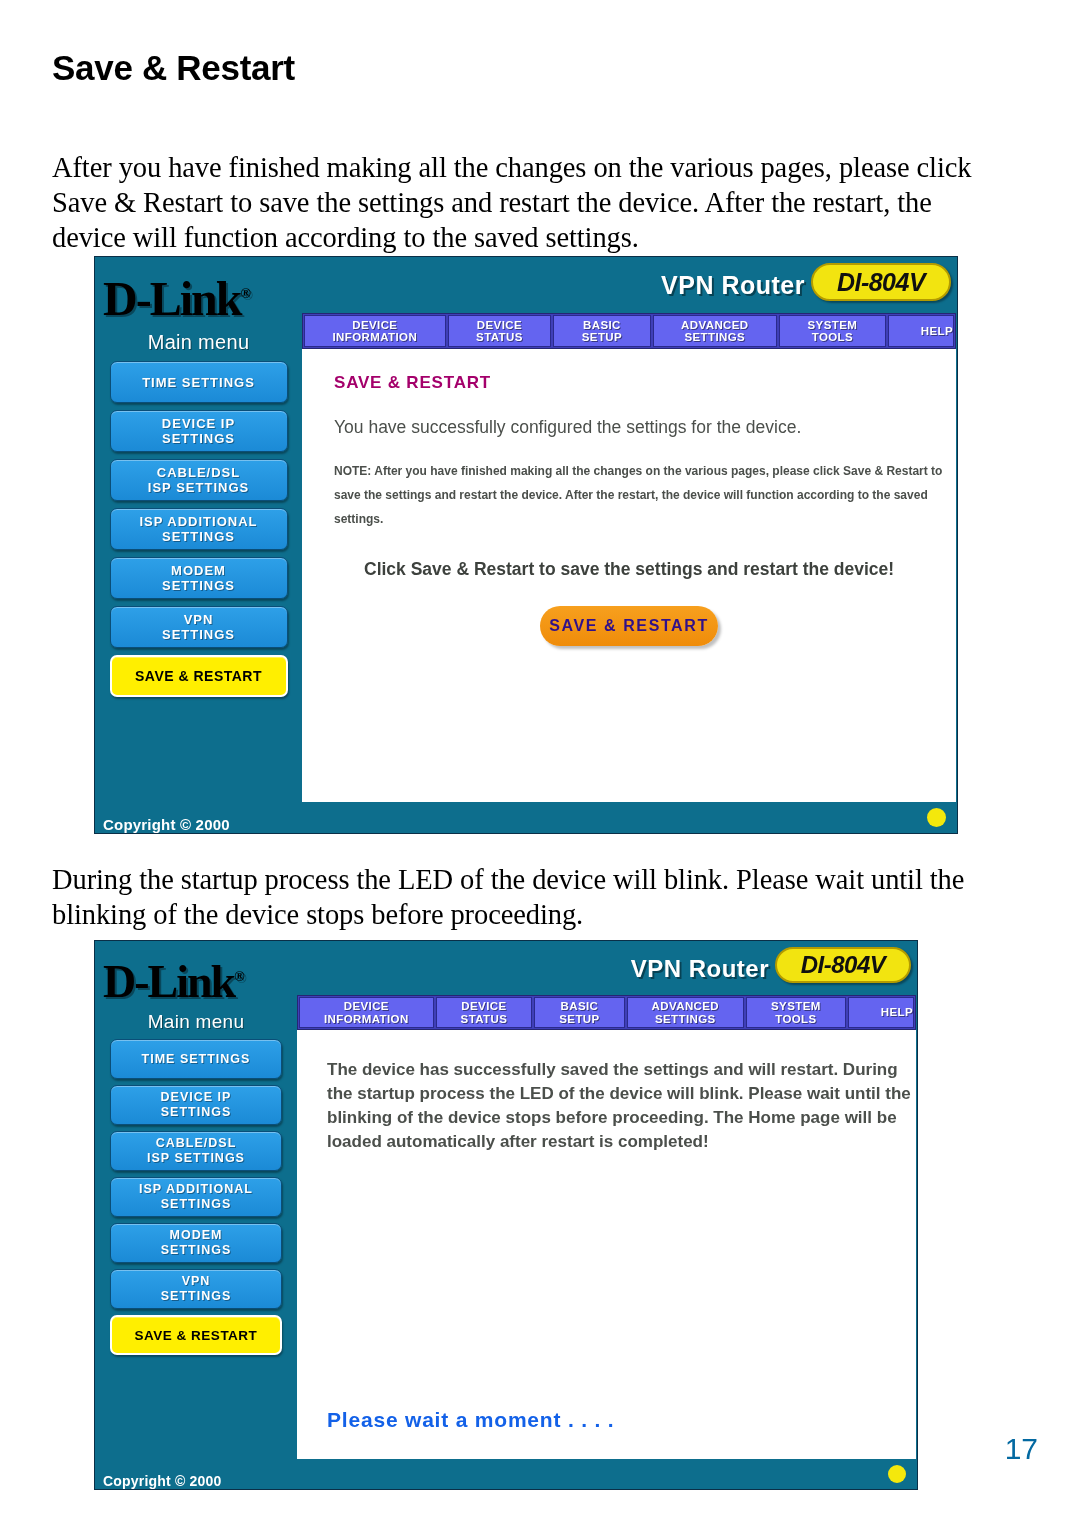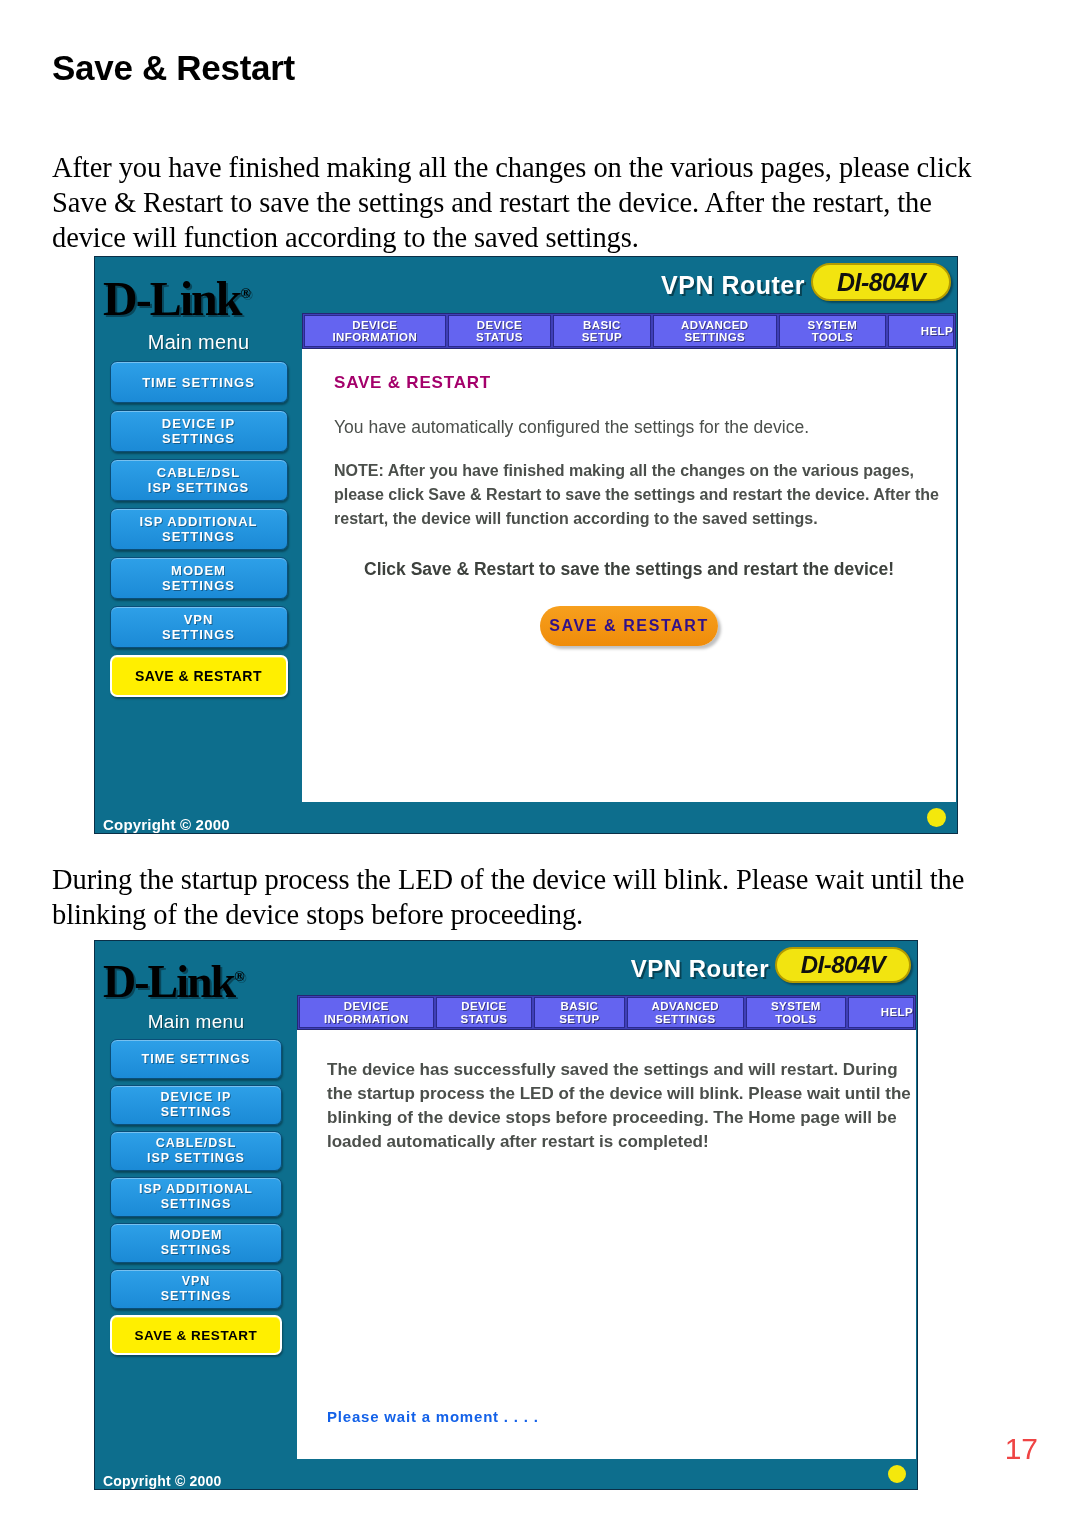--- a/index.html
+++ b/index.html
@@ -35,21 +35,21 @@
   }
   #para-1 { left: 52px; top: 150px; width: 960px; }
   #para-2 { left: 52px; top: 862px; width: 985px; }
 
   .page-number {
     position: absolute;
     right: 42px;
     top: 1432px;
     font-family: "Liberation Sans", sans-serif;
     font-size: 30px;
-    color: #ef4444;
+    color: #0369a1;
   }
 
   
   .router-shot {
     position: absolute;
     background: #0d6e8d;
     border: 1px solid #0a2f47;
     overflow: hidden;
   }
   #shot-1 { left: 94px; top: 256px; width: 864px; height: 578px; }
@@ -237,21 +237,21 @@
     font-family: "Liberation Sans", sans-serif;
     font-size: 17.5px;
     line-height: 24px;
     color: #4b4f4b;
     max-width: 640px;
   }
   .content-note {
     margin: 20px 0 0 32px;
     font-family: "Liberation Sans", sans-serif;
     font-weight: bold;
-    font-size: 16px;
+    font-size: 12px;
     line-height: 24px;
     color: #4b4f4b;
     max-width: 620px;
   }
   .content-cta {
     margin: 28px 0 0 62px;
     font-family: "Liberation Sans", sans-serif;
     font-weight: bold;
     font-size: 17.5px;
     color: #3d413d;
@@ -264,21 +264,21 @@
     line-height: 24px;
     color: #4b4f4b;
     max-width: 600px;
   }
   .wait-msg {
     position: absolute;
     left: 30px;
     top: 378px;
     font-family: "Liberation Sans", sans-serif;
     font-weight: bold;
-    font-size: 15px;
+    font-size: 21px;
     letter-spacing: 0.8px;
     color: #1361e8;
   }
 
   .save-restart-btn {
     margin: 26px auto 0;
     width: 178px;
     height: 40px;
     background: linear-gradient(#f7a01e, #ef8c0a);
     border-radius: 20px;
@@ -367,21 +367,21 @@
 SETTINGS</div>
       <div class="side-btn">MODEM
 SETTINGS</div>
       <div class="side-btn">VPN
 SETTINGS</div>
       <div class="side-btn active">SAVE &amp; RESTART</div>
     </div>
 
     <div class="content">
       <div class="content-title">SAVE &amp; RESTART</div>
-      <div class="content-line">You have automatically configured the settings for the device.</div>
+      <div class="content-line">You have successfully configured the settings for the device.</div>
       <div class="content-note">NOTE: After you have finished making all the changes on the various pages, please click Save &amp; Restart to save the settings and restart the device. After the restart, the device will function according to the saved settings.</div>
       <div class="content-cta">Click Save &amp; Restart to save the settings and restart the device!</div>
       <div class="save-restart-btn">SAVE &amp; RESTART</div>
     </div>
 
     <div class="footer">
       <div class="copyright">Copyright © 2000</div>
       <div class="led-dot"></div>
     </div>
 

